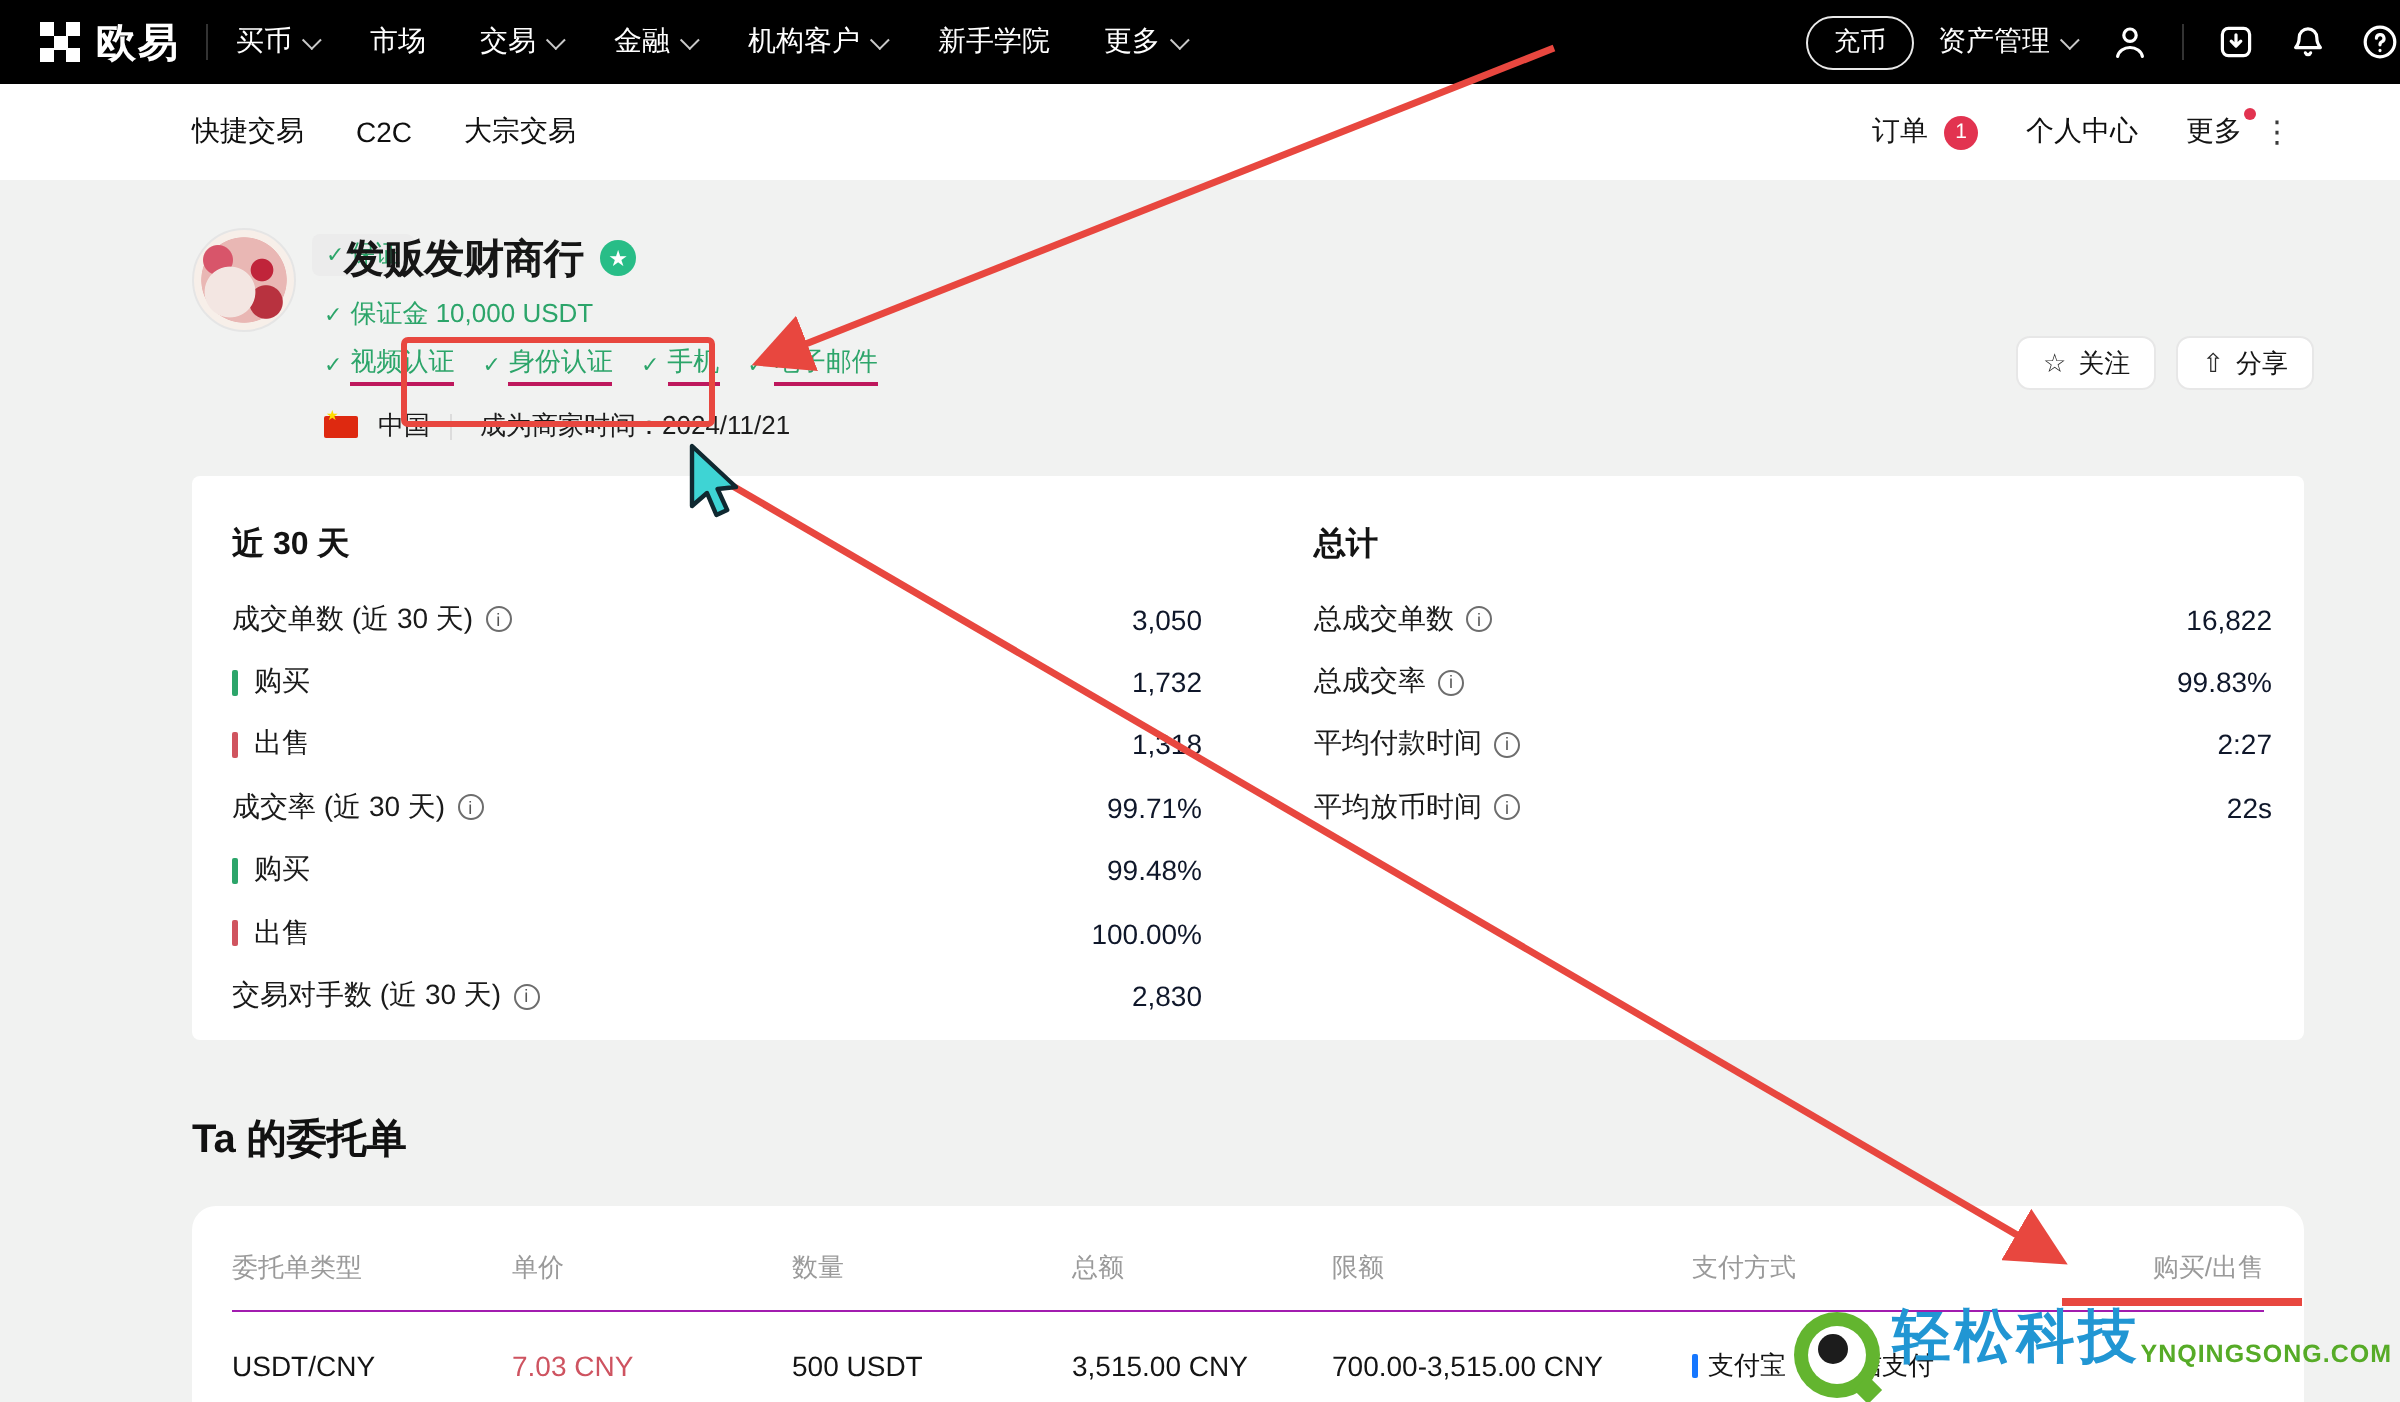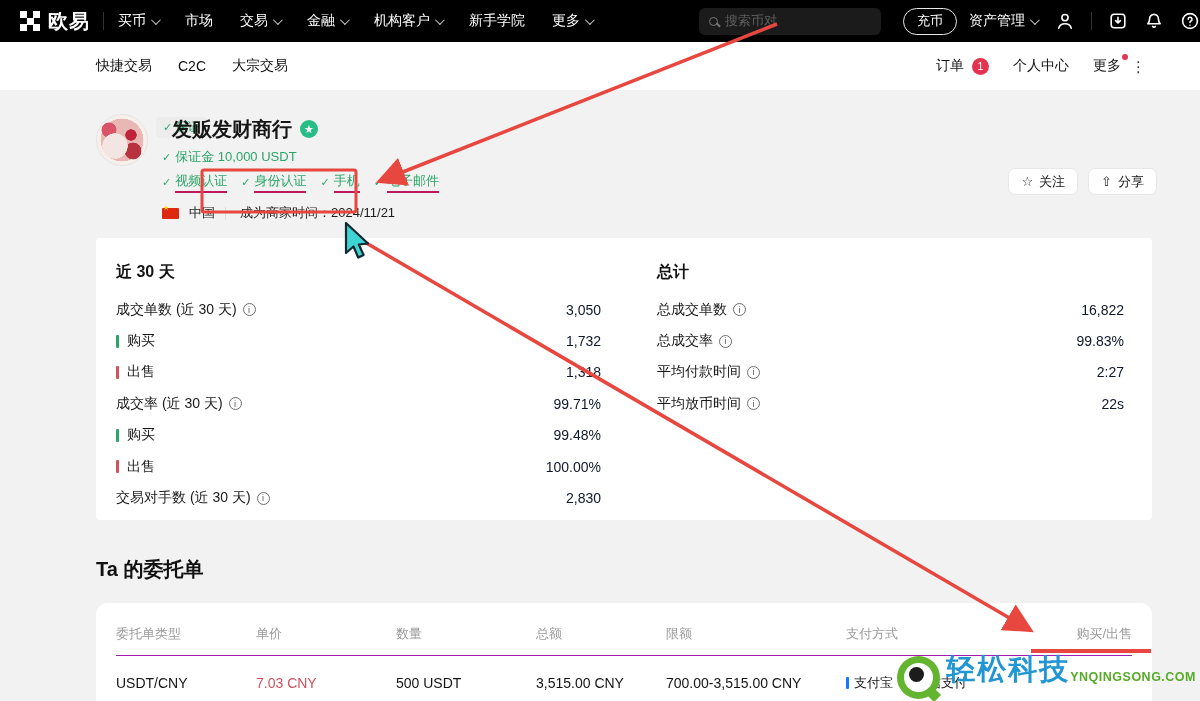--- a/index.html
+++ b/index.html
@@ -67,21 +67,21 @@
   .flag:after{content:"★";position:absolute;left:1px;top:-4px;color:#ffde00;font-size:7px}
   .csep{width:1px;height:13px;background:#dcdcdc}
   .since{padding:2px 4px}
   .band-actions{position:absolute;right:43px;top:78px;display:flex;gap:10px}
   .w-btn{height:27px;background:#fff;border:1px solid #e7e7e7;border-radius:7px;display:flex;align-items:center;gap:6px;padding:0 12px;font-size:13px;color:#161616;cursor:pointer}
   .w-btn .ic{font-size:13px;color:#2a2a2a}
 
   
   .stats-card{margin:14px 48px 0 96px;width:1056px;height:282px;background:#fff;border-radius:4px;display:flex;padding:21px 0}
   .col{width:50%;padding:0 23px 0 20px}
-  .col.right{padding:0 28px 0 33px}
+  .col.right{padding:0 16px 0 33px}
   .col-title{font-size:16px;font-weight:bold;margin-bottom:11px;padding-top:3px}
   .stat-row{display:flex;justify-content:space-between;align-items:center;height:31.4px}
   .stat-label{display:flex;align-items:center;font-size:14px;color:#1a1a1a}
   .stat-value{font-size:14px;color:#0f172a}
   .mk{width:3px;height:13px;border-radius:1px;margin-right:8px;display:inline-block}
   .mk.buy{background:#2ca56a}.mk.sell{background:#d0545f}
   .info{width:13px;height:13px;border:1px solid #6d6d6d;border-radius:50%;color:#555;font-size:9px;font-style:normal;display:inline-flex;align-items:center;justify-content:center;margin-left:6px;cursor:pointer}
 
   
   .section-title{margin:36px 48px 20px 96px;font-size:20px;font-weight:bold;color:#111}
@@ -149,24 +149,20 @@
       </div>
       <div class="nav-item">
         <span>新手学院</span>
       </div>
       <div class="nav-item">
         <span>更多</span>
         <i class="caret"></i>
       </div>
     </nav>
   <div class="topnav-right">
-    <div class="searchbox">
-      <span class="mag"></span>
-      <span class="search-ph">搜索币对</span>
-    </div>
     <button class="pill-btn">充币</button>
     <div class="assets">
       <span>资产管理</span>
       <i class="caret"></i>
     </div>
     <span class="ticon">
       <svg viewBox="0 0 20 20" width="20" height="20">
           <circle cx="10" cy="6.6" r="3.1"></circle>
           <path d="M3.8 17.2a6.3 5.4 0 0 1 12.4 0"></path>
         </svg>

